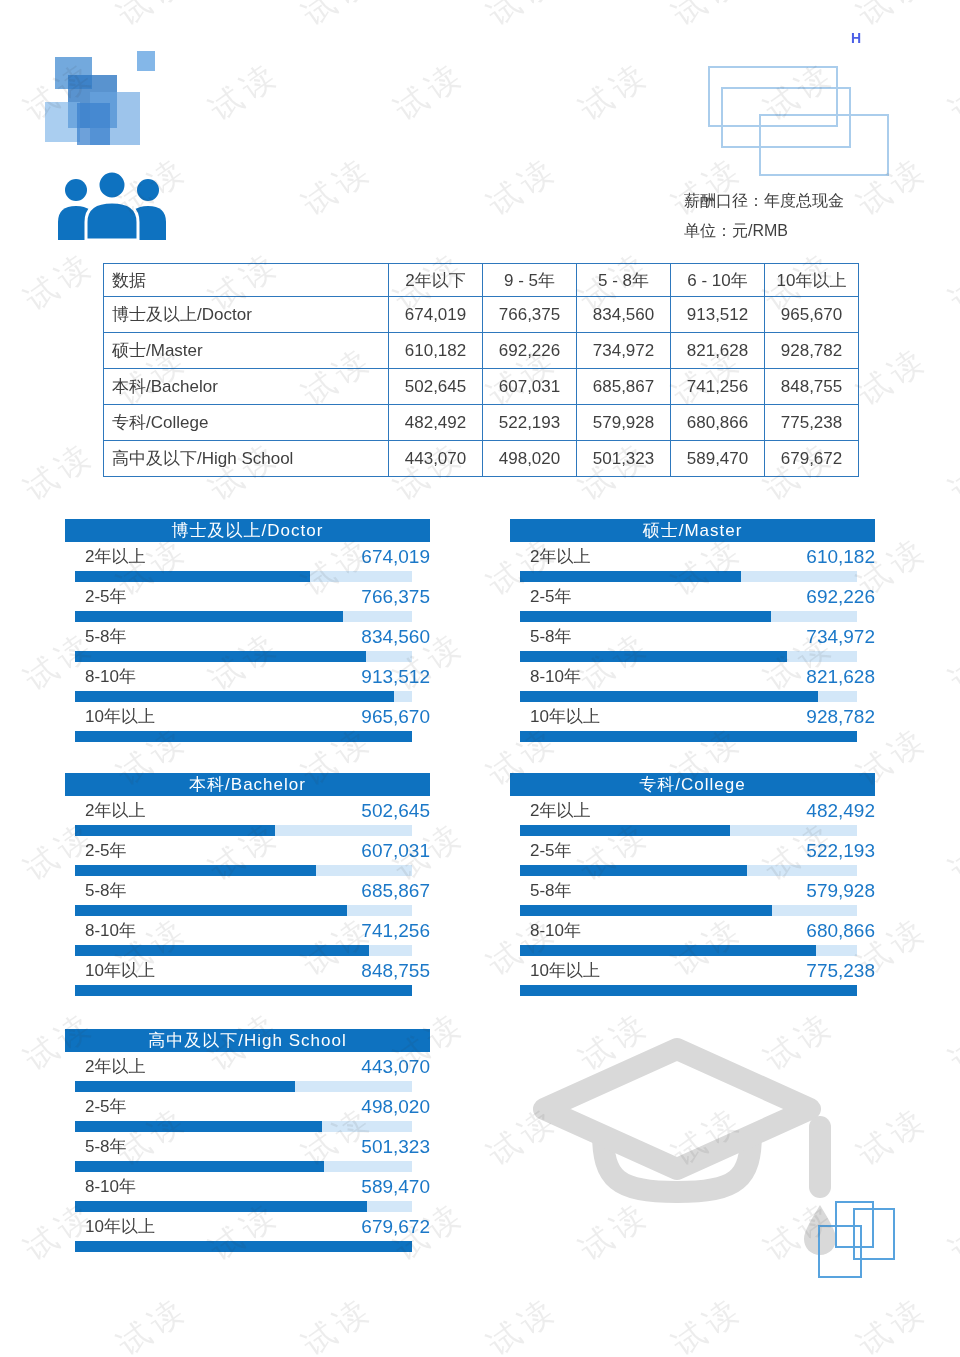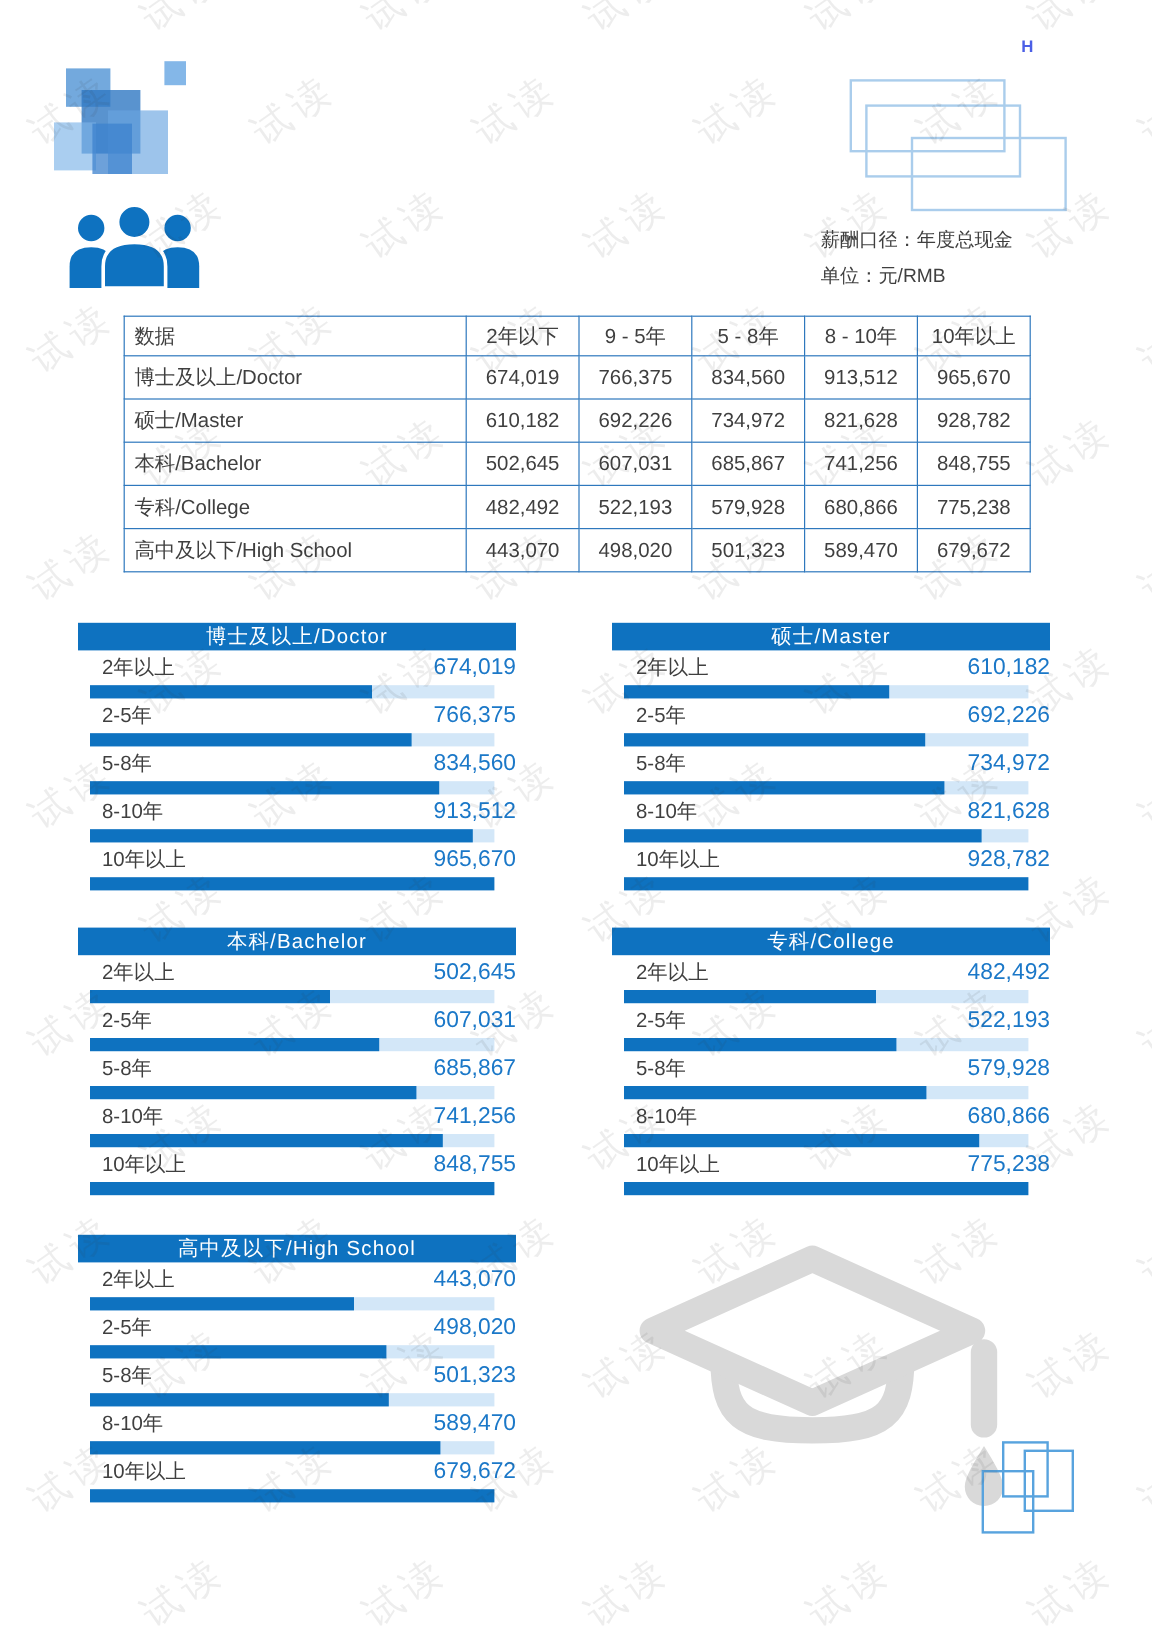--- a/index.html
+++ b/index.html
@@ -126,21 +126,21 @@
       <col style="width:94px">
         <col style="width:94px">
         <col style="width:94px">
     </colgroup>
     <tbody>
         <tr>
       <th class="cell-label">数据</th>
       <th class="cell-num">2年以下</th>
       <th class="cell-num">9 - 5年</th>
       <th class="cell-num">5 - 8年</th>
-      <th class="cell-num">8 - 10年</th>
+      <th class="cell-num">6 - 10年</th>
       <th class="cell-num">10年以上</th>
     </tr>
     <tr>
       <td class="cell-label">博士及以上/Doctor</td>
       <td class="cell-num">674,019</td>
       <td class="cell-num">766,375</td>
       <td class="cell-num">834,560</td>
       <td class="cell-num">913,512</td>
       <td class="cell-num">965,670</td>
     </tr>

